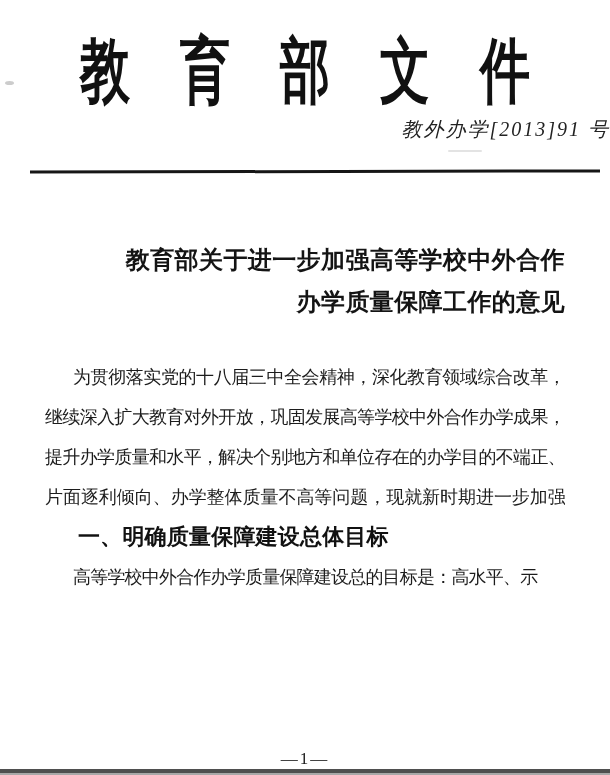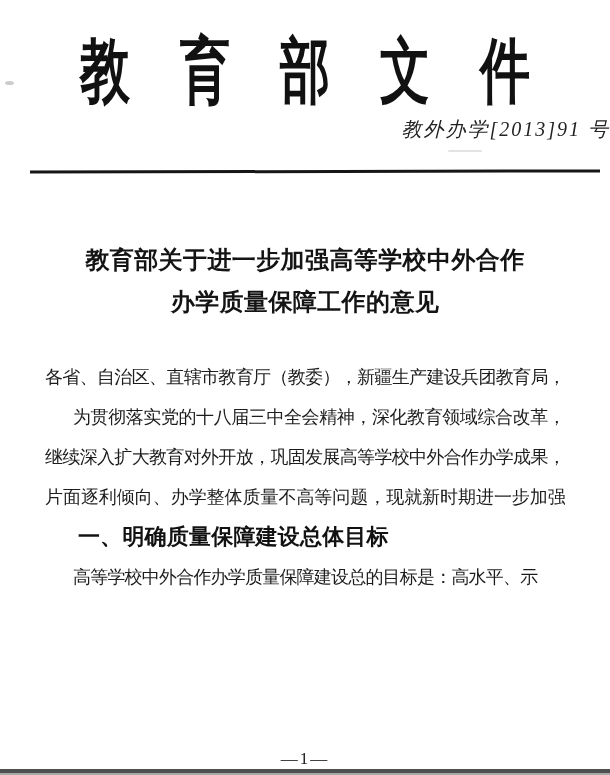--- a/index.html
+++ b/index.html
@@ -45,21 +45,21 @@
     top: 170px; left: 30px;
     width: 570px; height: 3px;
     background: #161616;
     transform: rotate(-0.12deg);
   }
   
   .title-block {
     position: absolute;
     top: 239px; left: 45px;
     width: 520px;
-    text-align: center;
+    text-align: right;
     font-size: 24px;
     font-weight: bold;
     line-height: 42px;
     letter-spacing: 0.4px;
     color: #141414;
   }
   
   .body-block {
     position: absolute;
     top: 357px; left: 45px;
@@ -130,23 +130,23 @@
   <div class="doc-number">教外办学[2013]91 号</div>
 
   <div class="rule"></div>
 
   <div class="title-block">
     <div>教育部关于进一步加强高等学校中外合作</div>
     <div>办学质量保障工作的意见</div>
   </div>
 
   <div class="body-block">
-    <div class="body-line fit">各省、自治区、直辖市教育厅（教委），新疆生产建设兵团教育局，</div>
     <div class="body-line fit indent">为贯彻落实党的十八届三中全会精神，深化教育领域综合改革，</div>
     <div class="body-line fit">继续深入扩大教育对外开放，巩固发展高等学校中外合作办学成果，</div>
+    <div class="body-line fit">提升办学质量和水平，解决个别地方和单位存在的办学目的不端正、</div>
     <div class="body-line fit">片面逐利倾向、办学整体质量不高等问题，现就新时期进一步加强</div>
     <div class="body-line heading">一、明确质量保障建设总体目标</div>
     <div class="body-line indent">高等学校中外合作办学质量保障建设总的目标是：高水平、示</div>
   </div>
 
   <div class="page-number">—1—</div>
 
   <div class="artifact-left"></div>
   <div class="artifact-rule"></div>
   <div class="bottom-edge-dark"></div>

